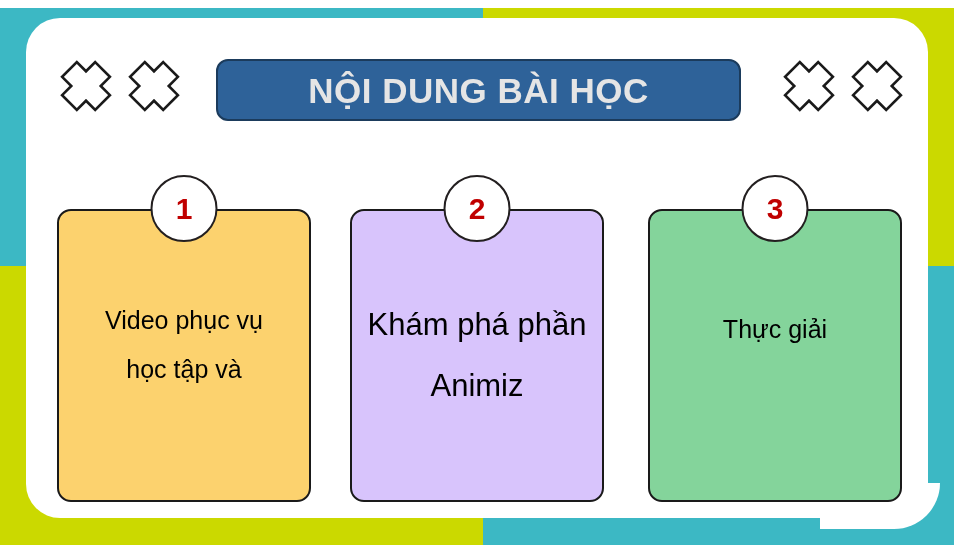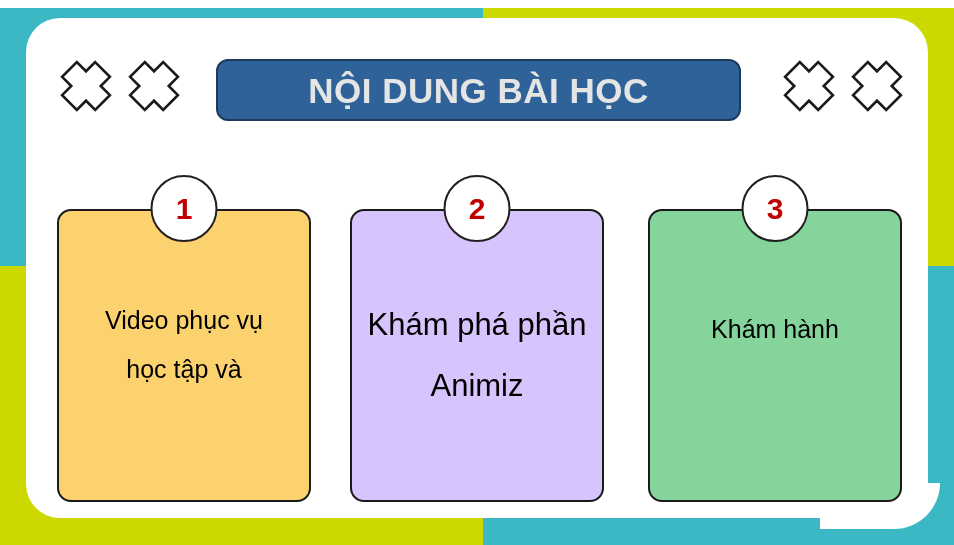--- a/index.html
+++ b/index.html
@@ -245,21 +245,21 @@
             </div>
         </div>
         <div class="badge">
           <span class="badge-num">2</span>
         </div>
       </div>
 
       <div class="card-wrap c3">
         <div class="card-body">
           <div class="card-text">
-              <div>Khám hành</div>
+              <div>Thực giải</div>
             </div>
         </div>
         <div class="badge">
           <span class="badge-num">3</span>
         </div>
       </div>
 
     </div>
   </div>
 </div>

